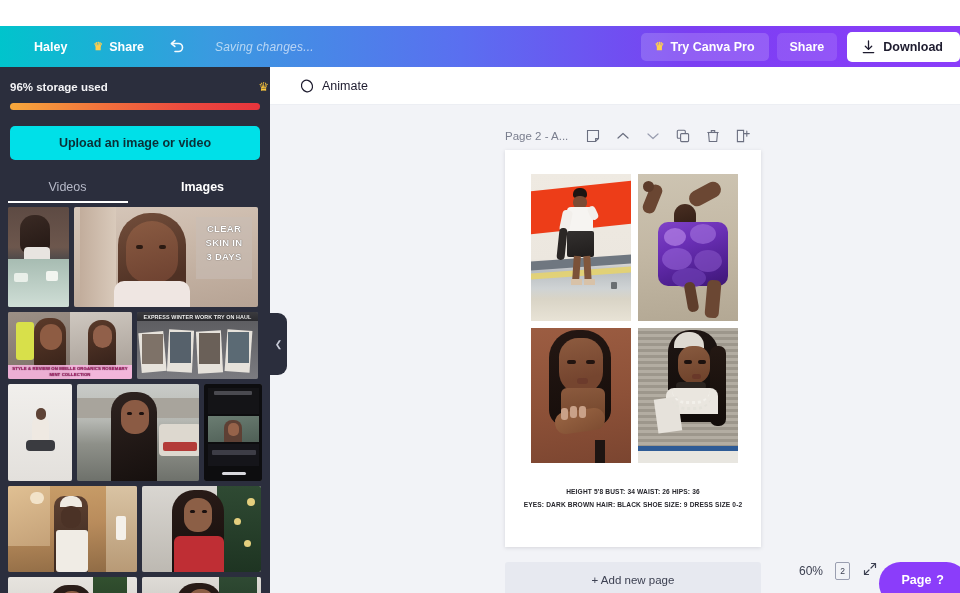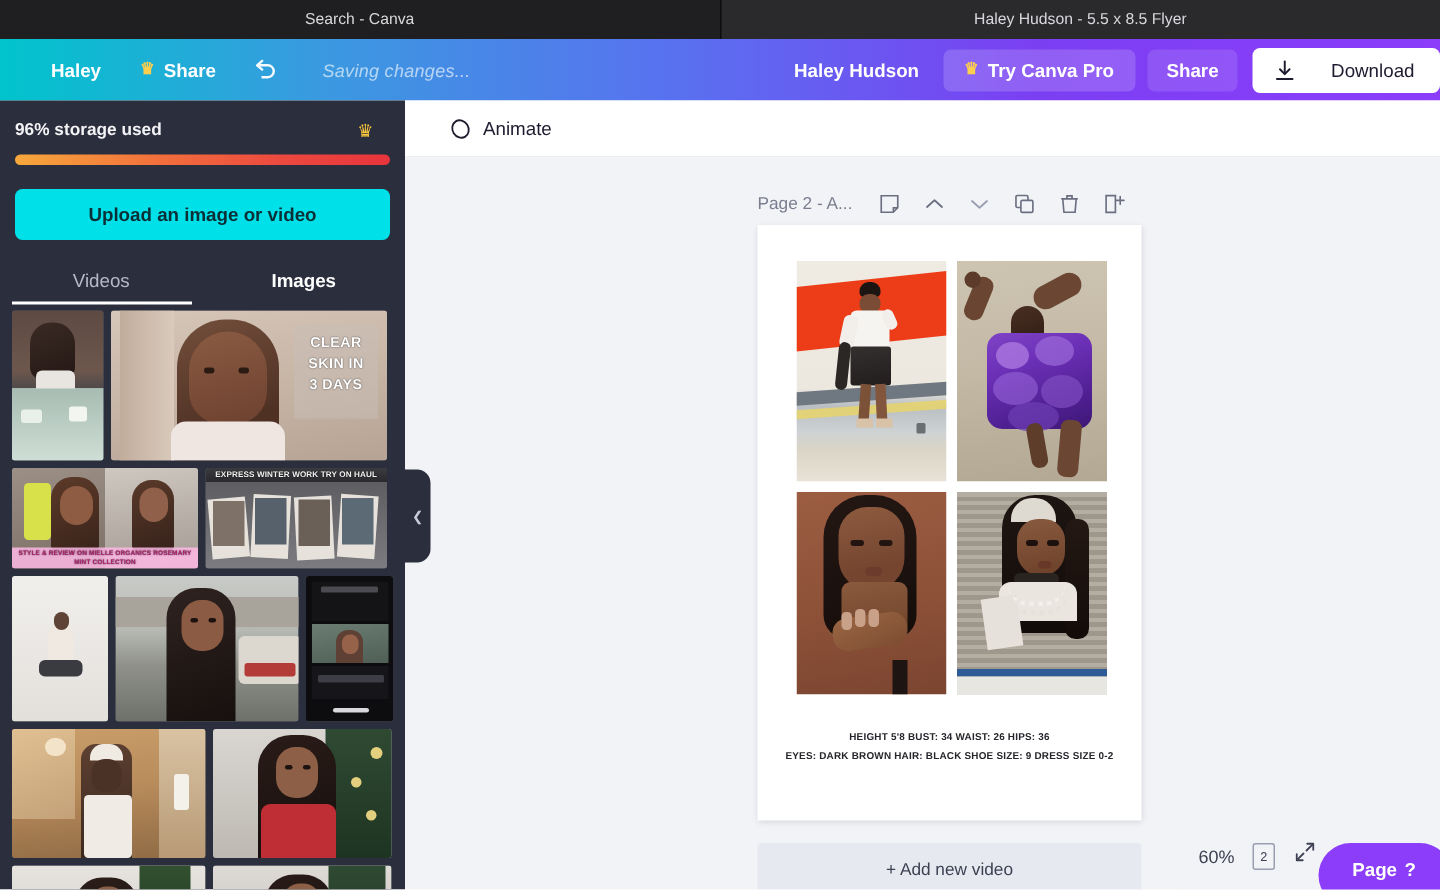--- a/index.html
+++ b/index.html
@@ -55,35 +55,35 @@
     background: rgba(255,255,255,.17); border-radius: 5px;
     padding: 7px 14px; font-size: 12.5px; font-weight: 600; cursor: pointer;
     white-space: nowrap;
   }
   .crown { font-size: 11px; color: #ffcf4d; line-height: 1; }
   .tb-share {
     background: rgba(255,255,255,.12); border-radius: 5px;
     padding: 7px 13px; font-size: 12.5px; font-weight: 600; cursor: pointer;
   }
   .tb-download {
-    display: flex; align-items: center; gap: 24px;
+    display: flex; align-items: center; gap: 8px;
     background: #fff; color: #1d1b2e; border-radius: 5px;
-    padding: 8px 17px 8px 15px; font-size: 12.5px; font-weight: 400;
+    padding: 8px 17px 8px 15px; font-size: 12.5px; font-weight: 700;
     cursor: pointer; margin-left: 2px; white-space: nowrap;
   }
   .dl-ico { width: 13px; height: 14px; display:block; }
 
   
   .sidebar {
     position: absolute; left: 0; top: 67px; width: 270px; height: 526px;
     background: #2b2e3d; overflow: hidden;
   }
   .storage-row {
     display: flex; align-items: center; justify-content: space-between;
-    padding: 13px 21px 0 10px;
+    padding: 13px 1px 0 10px;
   }
   .storage-txt { font-size: 11.5px; font-weight: bold; color: #f3f3f6; }
   .storage-crown { font-size: 12px; color: #ffc93c; }
   .storage-bar {
     margin: 9px 10px 0 10px; height: 7px; border-radius: 4px;
     background: linear-gradient(90deg,#f7a83c 0%, #f2703c 38%, #ec4a3f 70%, #e8343c 100%);
   }
   .upload-btn {
     margin: 16px 10px 0 10px; height: 34px; border-radius: 5px;
     background: #00e0e8; color: #0a2f36; font-size: 12.5px; font-weight: bold;
@@ -198,50 +198,39 @@
     background: #8b3dfa; color: #fff; border-radius: 22px;
     padding: 11px 24px 18px 22px; font-size: 12.5px; font-weight: 600;
     display: flex; align-items: center; gap: 5px; cursor: pointer;
   }
 </style>
 </head>
 <body>
 
 <div id="app">
 
-  <div class="tabstrip">
-    <div class="tab">
-      <span class="tab-label">Search - Canva</span>
-    </div>
-    <div class="tab active">
-      <span class="tab-label">Haley Hudson - 5.5 x 8.5 Flyer</span>
-    </div>
-  </div>
 
   <div class="toolbar">
     <div class="tb-left">
       <div class="tb-btn">
         <span>Haley</span>
       </div>
       <div class="tb-btn">
         <span class="crown">♛</span>
         <span>Share</span>
       </div>
       <div class="tb-btn tb-undo">
         <svg width="17" height="15" viewBox="0 0 17 15" fill="none">
           <path d="M4 4.5 H10.5 A4 4 0 0 1 10.5 12.5 H7" stroke="#ffffff" stroke-width="1.6" stroke-linecap="round" fill="none"></path>
           <path d="M6.8 1.6 L3.4 4.6 L6.8 7.4" stroke="#ffffff" stroke-width="1.6" stroke-linecap="round" stroke-linejoin="round" fill="none"></path>
         </svg>
       </div>
       <div class="saving">Saving changes...</div>
     </div>
     <div class="tb-right">
-      <div class="tb-user">
-        <span>Haley Hudson</span>
-      </div>
       <div class="tb-pro">
         <span class="crown">♛</span>
         <span>Try Canva Pro</span>
       </div>
       <div class="tb-share">
         <span>Share</span>
       </div>
       <div class="tb-download">
         <svg class="dl-ico" viewBox="0 0 13 14" fill="none">
           <path d="M6.5 1 V9" stroke="#1d1b2e" stroke-width="1.3" stroke-linecap="round"></path>
@@ -540,21 +529,21 @@
 
       </div>
 
       <div class="design-caption">
         <div>HEIGHT 5'8 BUST: 34 WAIST: 26 HIPS: 36</div>
         <div>EYES: DARK BROWN HAIR: BLACK SHOE SIZE: 9 DRESS SIZE 0-2</div>
       </div>
     </div>
 
     <div class="addpage">
-      <span>+ Add new video</span>
+      <span>+ Add new page</span>
     </div>
 
   </div>
 
   <div class="zoombar">
     <span class="zoom-pct">60%</span>
     <div class="page-count">
       <span>2</span>
     </div>
     <div class="expand-ico">

